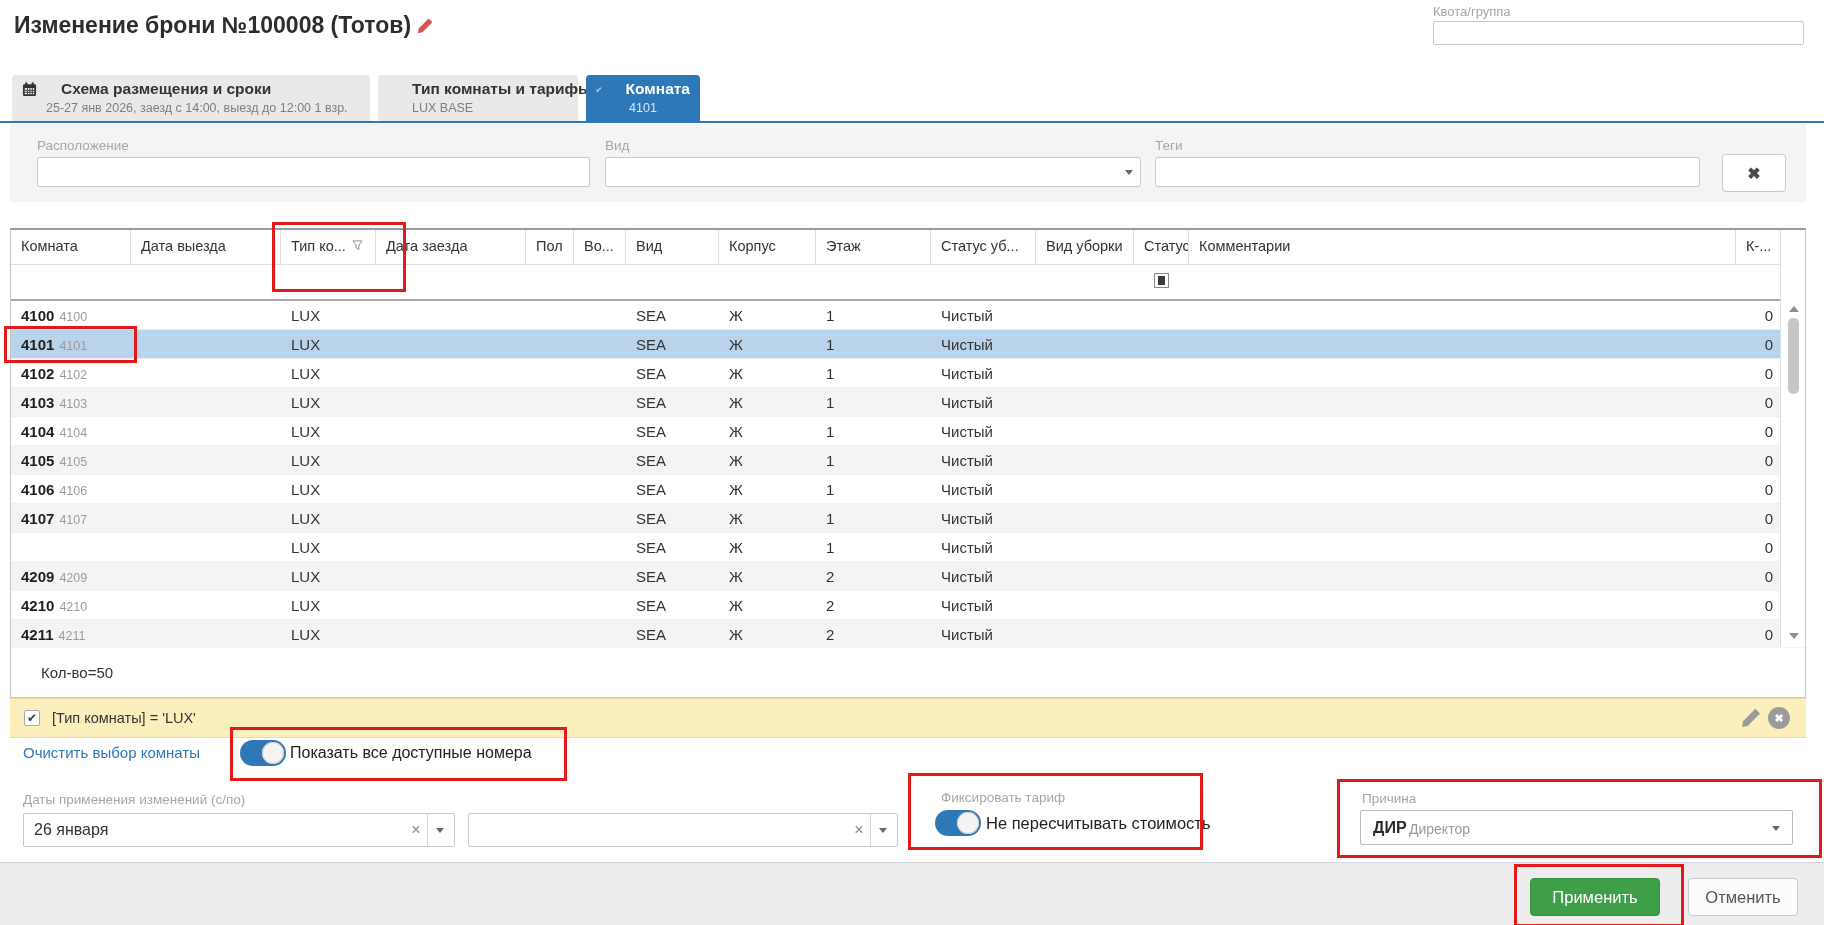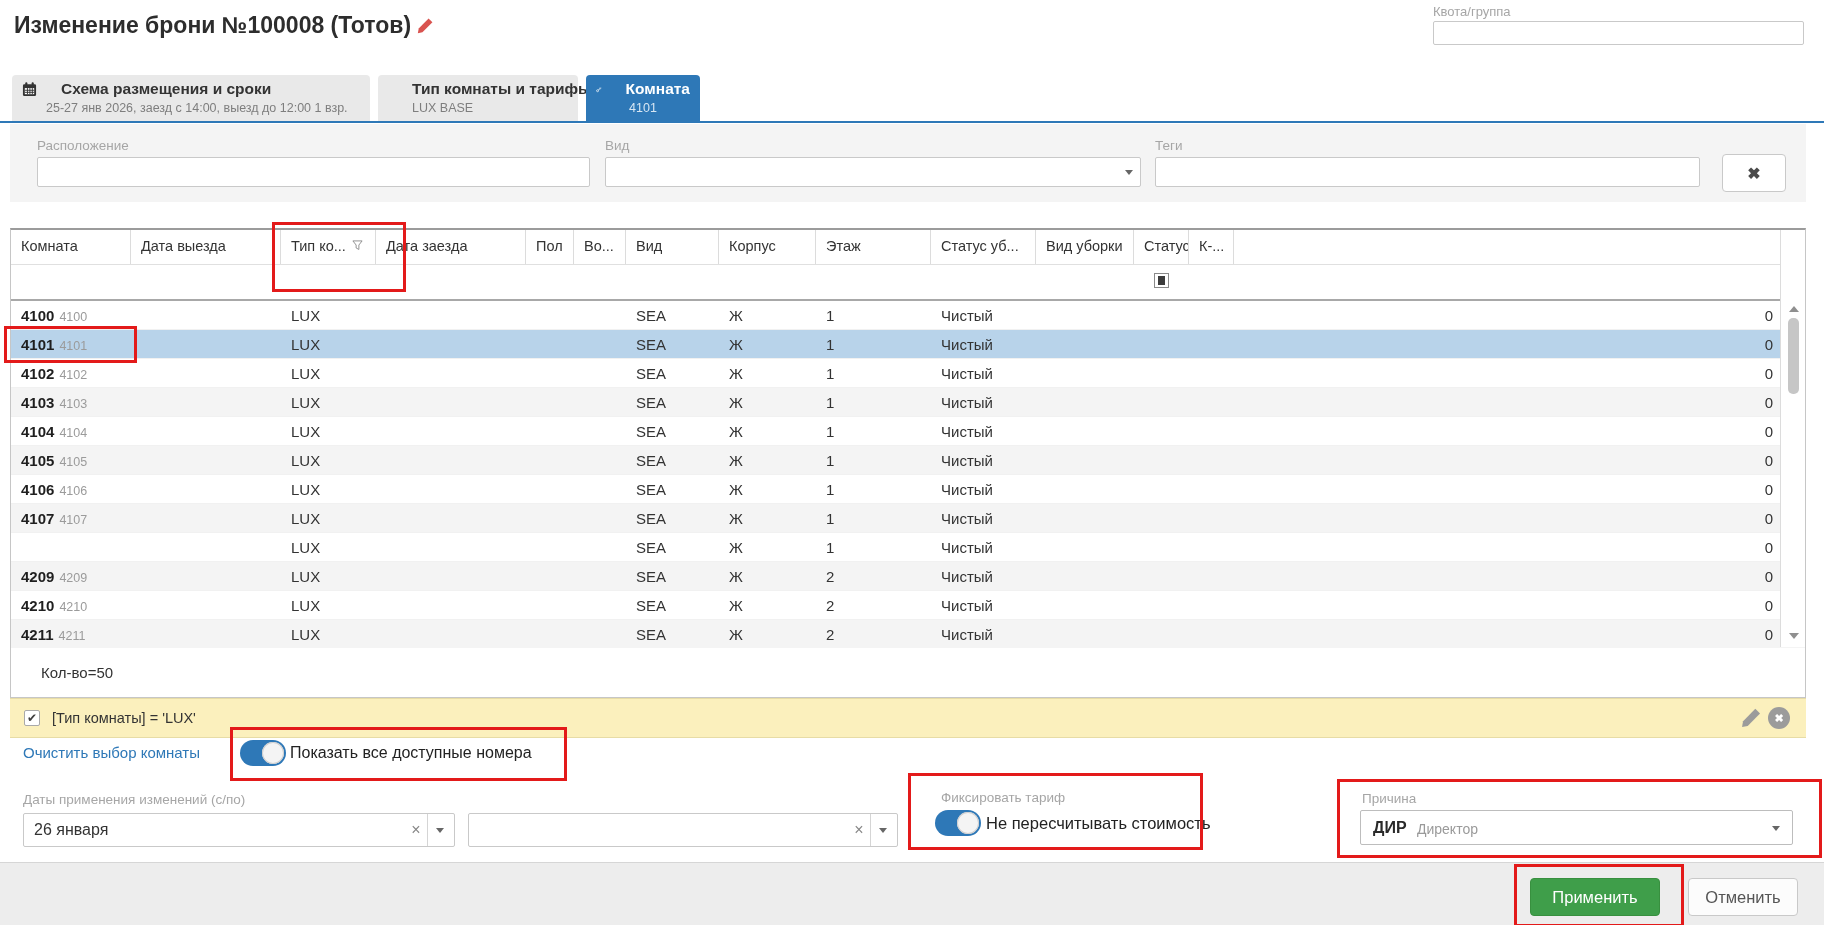--- a/index.html
+++ b/index.html
@@ -71,21 +71,21 @@
   .date-text{position:absolute;left:10px;top:7px;font-size:16px;color:#333;}
   .date-clear{position:absolute;right:28px;top:7px;width:20px;text-align:center;color:#888;font-size:16px;cursor:pointer;}
   .date-arrow{position:absolute;right:0;top:0;width:26px;height:100%;border-left:1px solid #d5d5d5;cursor:pointer;}
   .date-arrow .combo-arrow{left:8px;top:14px;}
   #fix-label{left:941px;top:790px;}
   #fix-toggle{left:935px;top:810px;}
   #fix-toggle-label{left:986px;top:814px;font-size:16.5px;color:#222;}
   #reason-label{left:1362px;top:791px;}
   #reason-select{left:1360px;top:810px;width:433px;height:35px;border:1px solid #bdbdbd;border-radius:2px;background:#fff;box-sizing:border-box;cursor:pointer;}
   #reason-code{position:absolute;left:12px;top:8px;font-weight:bold;font-size:16px;color:#2a2a2a;}
-  #reason-name{position:absolute;left:56px;top:10px;font-size:14px;color:#9a9a9a;}
+  #reason-name{position:absolute;left:48px;top:10px;font-size:14px;color:#9a9a9a;}
   #reason-select .combo-arrow{right:12px;top:15px;}
   
   #footer-bar{left:0;top:862px;width:1824px;height:63px;background:#ededed;border-top:1px solid #d6d6d6;box-sizing:border-box;}
   .btn{position:absolute;top:878px;height:38px;border-radius:4px;display:flex;align-items:center;justify-content:center;font-size:16.5px;cursor:pointer;box-sizing:border-box;font-family:"Liberation Sans",sans-serif;}
   #apply-btn{left:1530px;width:130px;background:#3f9e4a;border:1px solid #38903f;color:#fff;}
   #cancel-btn{left:1688px;width:110px;background:#fcfcfc;border:1px solid #c9c9c9;color:#555;}
   
   .redbox{position:absolute;border:3px solid #e31a1a;z-index:10;pointer-events:none;}
   #rb-type-col{left:272px;top:222px;width:128px;height:64px;}
   #rb-room{left:4px;top:326px;width:127px;height:31px;}
@@ -166,20 +166,21 @@
           </svg></div>
         <div class="th" style="width: 150px;"><span>Дата заезда</span></div>
         <div class="th" style="width: 48px;"><span>Пол</span></div>
         <div class="th" style="width: 52px;"><span>Во...</span></div>
         <div class="th" style="width: 93px;"><span>Вид</span></div>
         <div class="th" style="width: 97px;"><span>Корпус</span></div>
         <div class="th" style="width: 115px;"><span>Этаж</span></div>
         <div class="th" style="width: 105px;"><span>Статус уб...</span></div>
         <div class="th" style="width: 98px;"><span>Вид уборки</span></div>
         <div class="th" style="width: 55px;"><span>Статус?</span></div>
+        <div class="th" style="width: 547px;"><span>Комментарии</span></div>
         <div class="th" style="width: 45px;"><span>К-...</span></div>
       </div>
     <div id="filter-row">
       <div id="busy-filter-checkbox">
           <div class="fill"></div>
         </div>
     </div>
     <div id="tbody">
         <div class="tr">
           <div class="td" style="width: 120px;"><span class="room-main">4100</span><span class="room-sub">4100</span></div>

